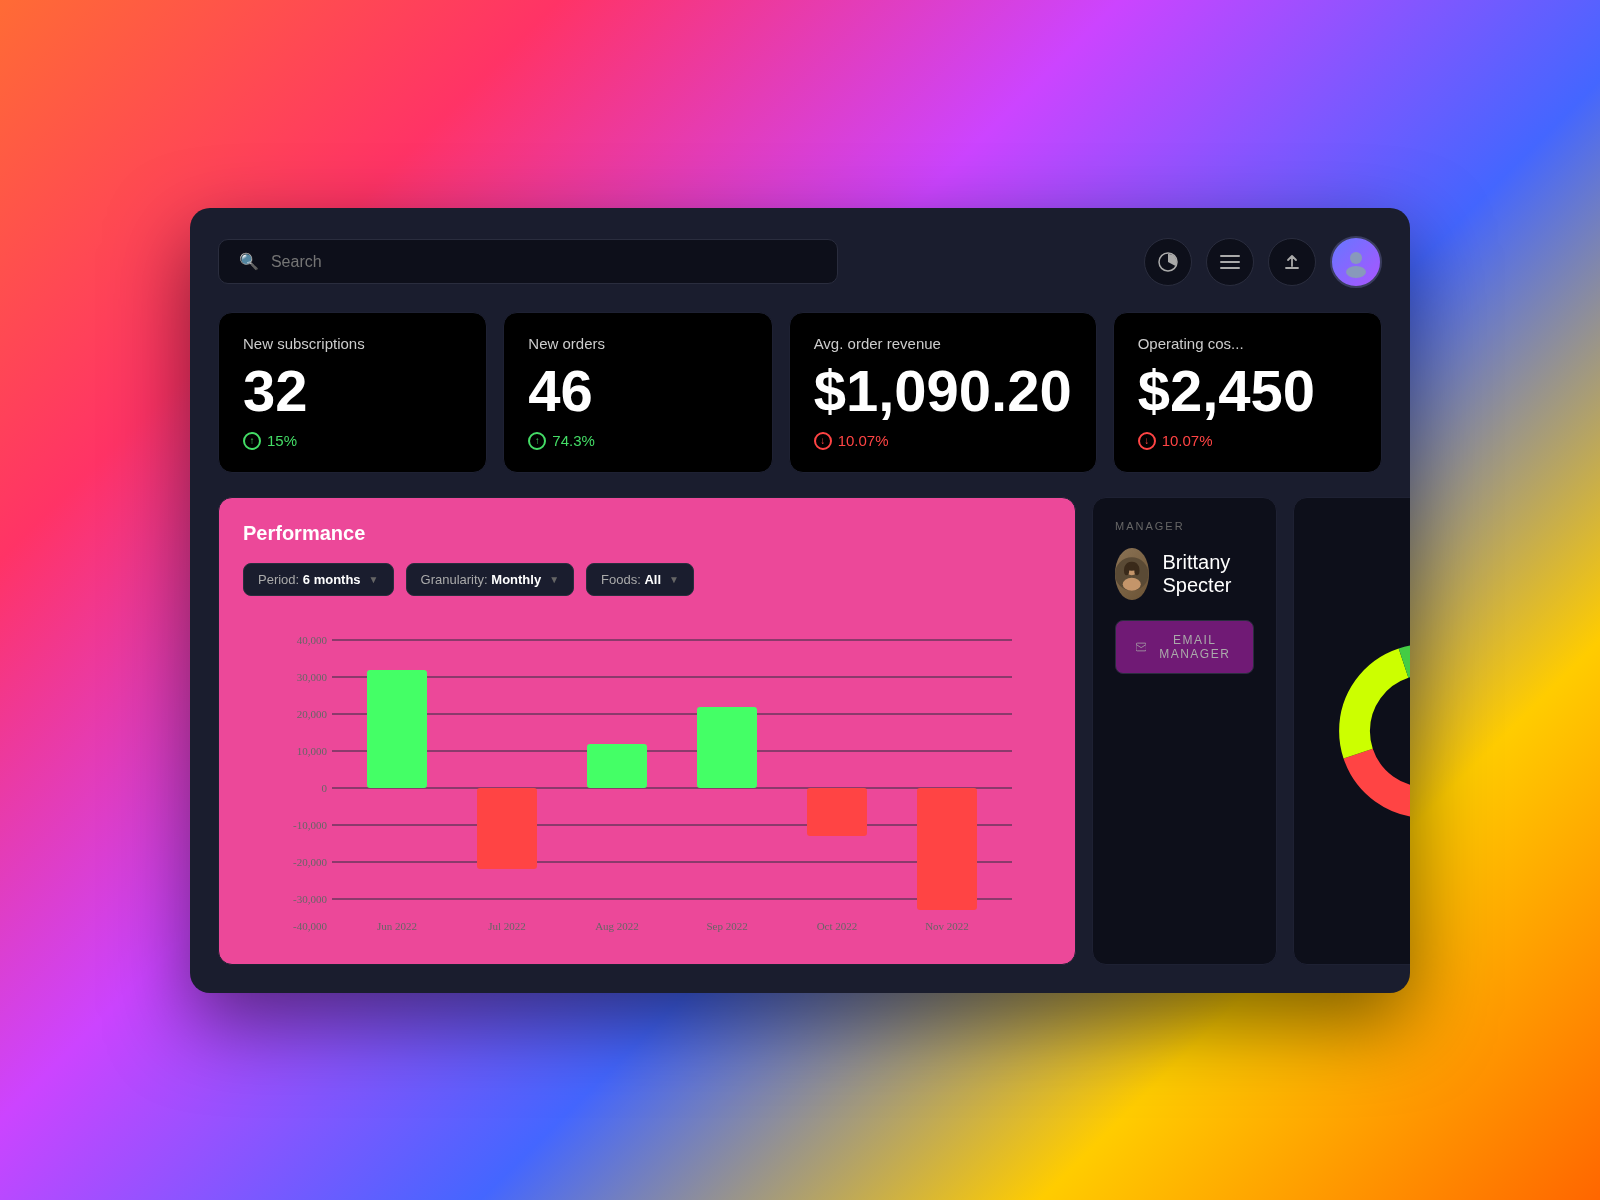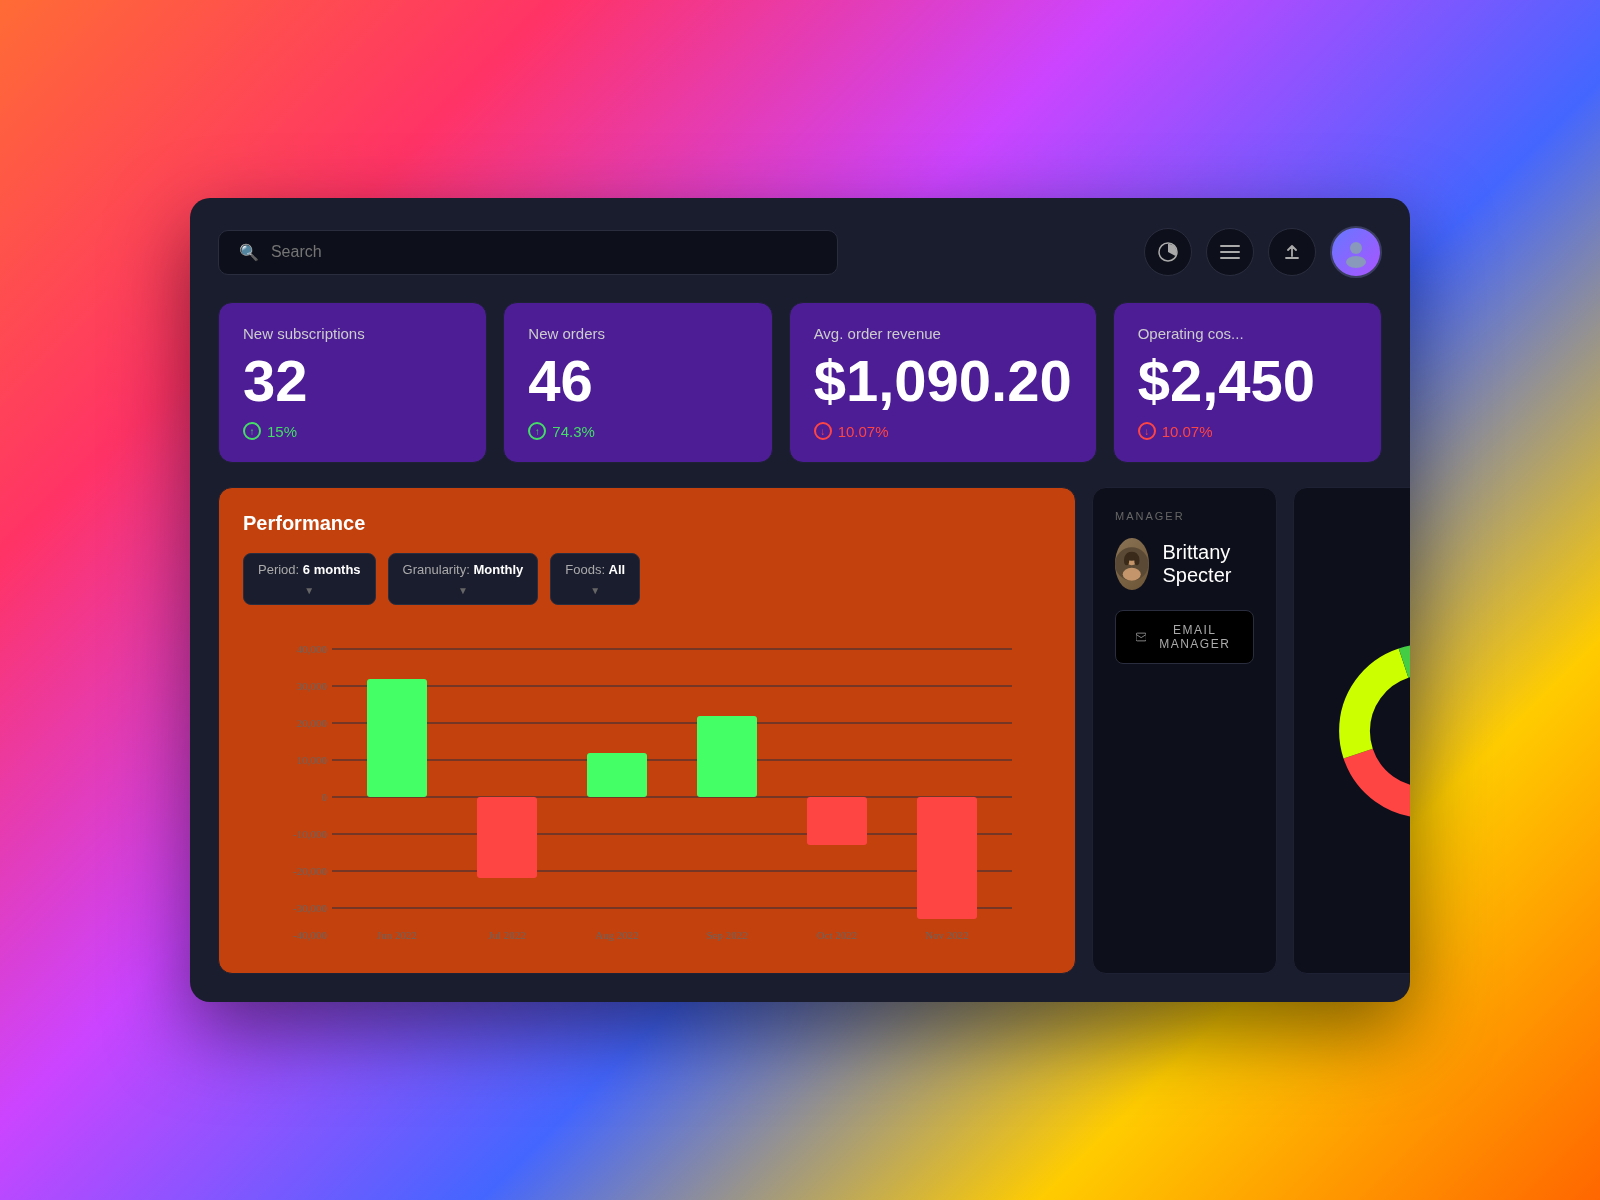--- a/index.html
+++ b/index.html
@@ -83,21 +83,21 @@
       font-size: 22px;
     }
     
     .metrics-row {
       display: grid;
       grid-template-columns: 1fr 1fr 1fr 1fr;
       gap: 16px;
       margin-bottom: 24px;
     }
     .metric-card {
-      background: #4c1d95;
+      background: #000000;
       border-radius: 14px;
       padding: 22px 24px;
       border: 1px solid #1e2133;
     }
     .metric-card:last-child {
       
       overflow: hidden;
     }
     .metric-label {
       color: #ccc;
@@ -130,21 +130,21 @@
       border: 2px solid currentColor;
       font-size: 10px;
     }
     
     .bottom-row {
       display: grid;
       grid-template-columns: 1fr 290px;
       gap: 16px;
     }
     .performance-card {
-      background: #c2410c;
+      background: #ec4899;
       border-radius: 14px;
       padding: 24px;
       border: 1px solid #1e2133;
     }
     .performance-title {
       color: #fff;
       font-size: 20px;
       font-weight: 700;
       margin-bottom: 18px;
     }
@@ -157,21 +157,20 @@
       background: #1a1d2e;
       border: 1px solid #2a2d3e;
       border-radius: 8px;
       padding: 8px 14px;
       color: #aaa;
       font-size: 13px;
       cursor: pointer;
       display: flex;
       align-items: center;
       gap: 8px;
-      flex-direction: column;
     }
     .filter-btn strong { color: #fff; }
     .filter-btn .chevron { font-size: 10px; color: #666; }
     
     .chart-container {
       position: relative;
       height: 320px;
       font-family: Liberation Serif, serif;
     }
     .chart-svg {
@@ -213,21 +212,21 @@
       justify-content: center;
       font-size: 22px;
       overflow: hidden;
     }
     .manager-name {
       color: #fff;
       font-size: 20px;
       font-weight: 400;
     }
     .email-btn {
-      background: #000000;
+      background: #701a75;
       border: 1px solid #2a2d3e;
       border-radius: 8px;
       padding: 12px 20px;
       color: #aaa;
       font-size: 12px;
       letter-spacing: 1.5px;
       text-transform: uppercase;
       cursor: pointer;
       display: flex;
       align-items: center;

